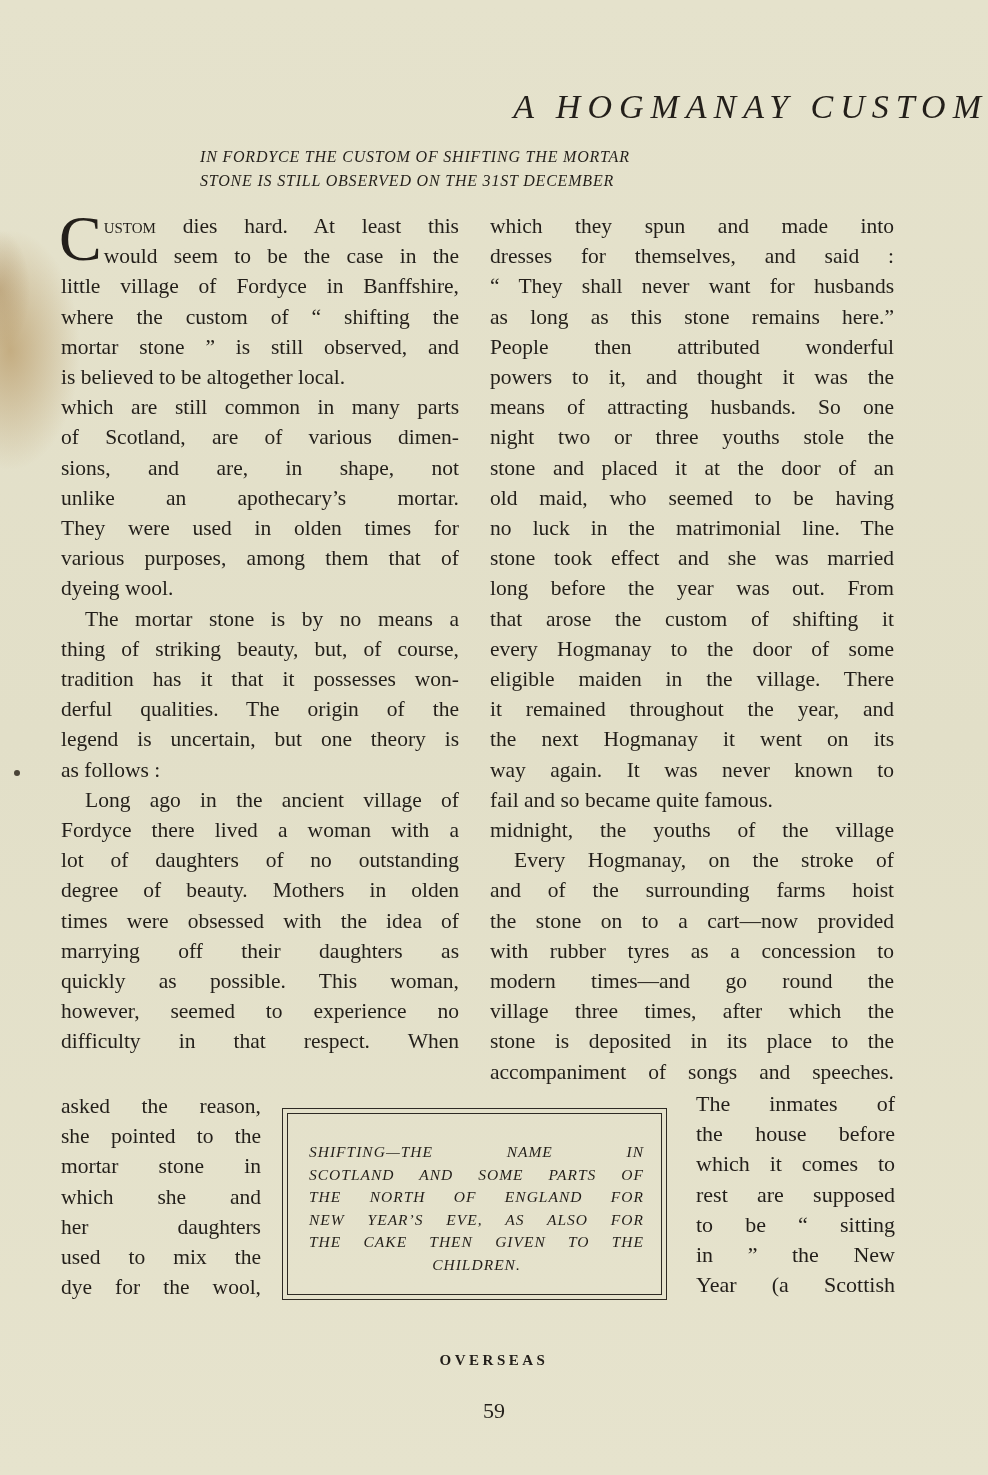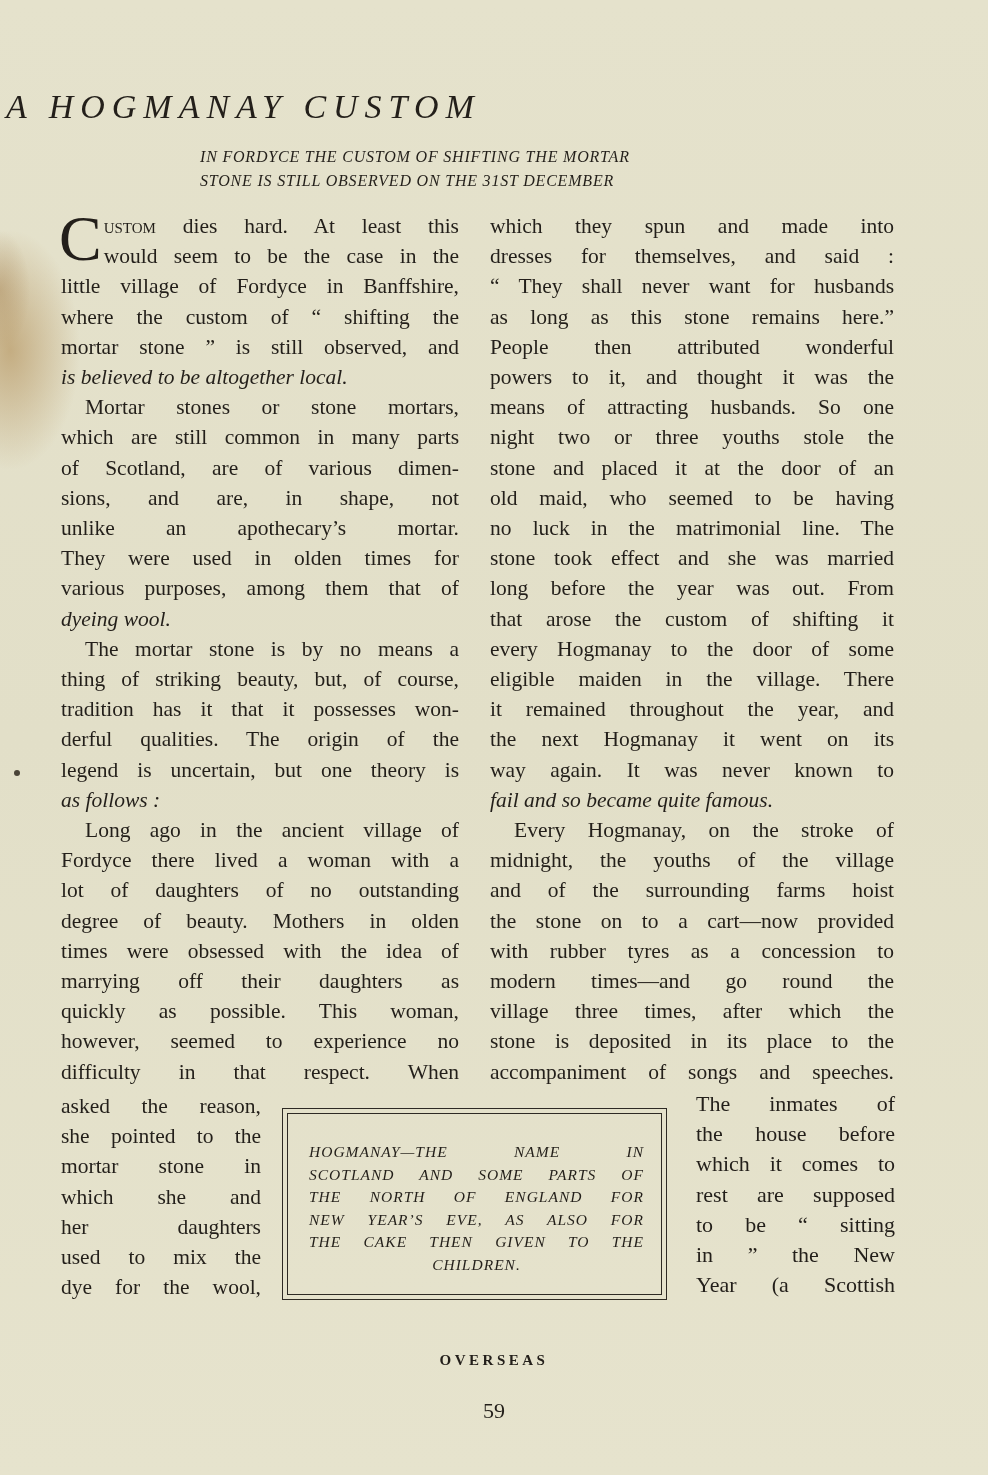--- a/index.html
+++ b/index.html
@@ -11,34 +11,34 @@
   }
   .page {
     position: absolute; inset: 0;
     background:
       radial-gradient(ellipse 70px 120px at 10px 350px, rgba(170,130,70,0.55), rgba(170,130,70,0) 100%),
       radial-gradient(ellipse 30px 60px at 0px 290px, rgba(150,110,60,0.35), rgba(150,110,60,0) 100%),
       linear-gradient(180deg, #e5e2cc 0%, #e2dfc8 50%, #e6e3cd 100%);
   }
   .title {
     position: absolute; left: 0; right: 0; top: 88px;
-    text-align: left; font-style: italic; font-size: 34px; letter-spacing: 7px;
+    text-align: right; font-style: italic; font-size: 34px; letter-spacing: 7px;
     padding-left: 6px;
   }
   .subtitle {
     position: absolute; left: 200px; width: 545px; top: 145px;
     text-align: left; font-style: italic; font-size: 16px; line-height: 24px; letter-spacing: 0.8px;
   }
   .subtitle span { display: block; }
   .col {
     position: absolute; font-size: 21.5px; line-height: 30.2px;
     text-align: justify;
   }
   .col .line { display: block; text-align: justify; text-align-last: justify; white-space: nowrap; }
-  .col .line.last { text-align-last: left; font-style: italic; }
+  .col .line.last { text-align-last: left; }
   .col .line.indent { padding-left: 24px; }
   .col-left { left: 61px; width: 398px; top: 211px; }
   .col-right { left: 490px; width: 404px; top: 211px; }
   .dropcap {
     float: left; font-size: 64px; line-height: 52px; margin: 2px 2px 0 -2px;
   }
   .smallcaps { font-variant: small-caps; font-size: 21px; margin-top: 30px; }
   .box-outer {
     position: absolute; left: 282px; top: 1108px; width: 385px; height: 192px;
     border: 1.5px solid #2e2a24; box-sizing: border-box;
@@ -79,21 +79,20 @@
   </div>
 
   <div class="col col-left">
     <span class="dropcap">C</span>
     <span class="line"><span class="smallcaps">ustom</span><span> dies hard.  At least this</span></span>
     <span class="line">would seem to be the case in the</span>
     <span class="line">little village of Fordyce in Banffshire,</span>
     <span class="line">where the custom of “ shifting the</span>
     <span class="line">mortar stone ” is still observed, and</span>
     <span class="line last">is believed to be altogether local.</span>
-    <span class="line indent">Mortar stones or stone mortars,</span>
     <span class="line">which are still common in many parts</span>
     <span class="line">of Scotland, are of various dimen-</span>
     <span class="line">sions, and are, in shape, not</span>
     <span class="line">unlike an apothecary’s mortar.</span>
     <span class="line">They were used in olden times for</span>
     <span class="line">various purposes, among them that of</span>
     <span class="line last">dyeing wool.</span>
     <span class="line indent">The mortar stone is by no means a</span>
     <span class="line">thing of striking beauty, but, of course,</span>
     <span class="line">tradition has it that it possesses won-</span>
@@ -125,22 +124,22 @@
     <span class="line">no luck in the matrimonial line.  The</span>
     <span class="line">stone took effect and she was married</span>
     <span class="line">long before the year was out.  From</span>
     <span class="line">that arose the custom of shifting it</span>
     <span class="line">every Hogmanay to the door of some</span>
     <span class="line">eligible maiden in the village.  There</span>
     <span class="line">it remained throughout the year, and</span>
     <span class="line">the next Hogmanay it went on its</span>
     <span class="line">way again.  It was never known to</span>
     <span class="line last">fail and so became quite famous.</span>
+    <span class="line">midnight, the youths of the village</span>
     <span class="line indent">Every Hogmanay, on the stroke of</span>
-    <span class="line">midnight, the youths of the village</span>
     <span class="line">and of the surrounding farms hoist</span>
     <span class="line">the stone on to a cart—now provided</span>
     <span class="line">with rubber tyres as a concession to</span>
     <span class="line">modern times—and go round the</span>
     <span class="line">village three times, after which the</span>
     <span class="line">stone is deposited in its place to the</span>
     <span class="line">accompaniment of songs and speeches.</span>
   </div>
 
   <div class="narrow-left">
@@ -149,21 +148,21 @@
     <span class="line">mortar stone in</span>
     <span class="line">which she and</span>
     <span class="line">her daughters</span>
     <span class="line">used to mix the</span>
     <span class="line">dye for the wool,</span>
   </div>
 
   <div class="box-outer">
     <div class="box-inner"></div>
     <div class="box-text">
-      <span class="line">HOGMANAY—THE NAME IN</span>
+      <span class="line">SHIFTING—THE NAME IN</span>
       <span class="line">SCOTLAND AND SOME PARTS OF</span>
       <span class="line">THE NORTH OF ENGLAND FOR</span>
       <span class="line">NEW YEAR’S EVE, AS ALSO FOR</span>
       <span class="line">THE CAKE THEN GIVEN TO THE</span>
       <span class="line center">CHILDREN.</span>
     </div>
   </div>
 
   <div class="narrow-right">
     <span class="line">The inmates of</span>

